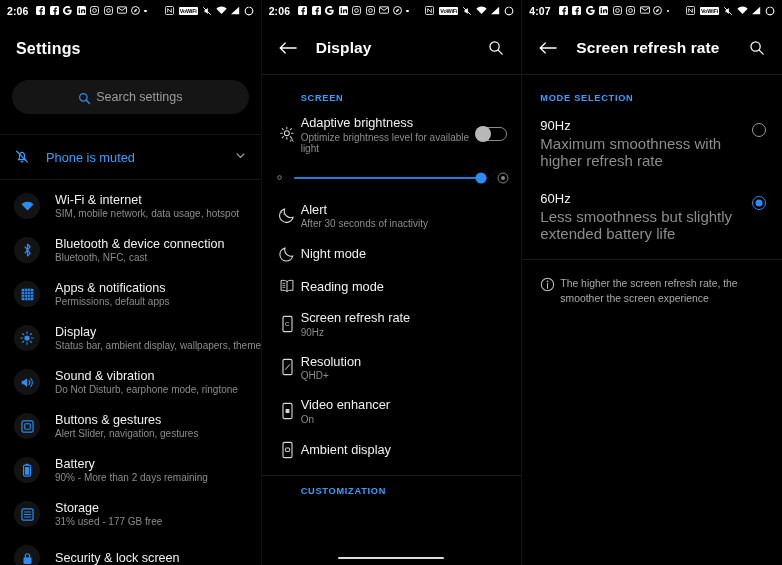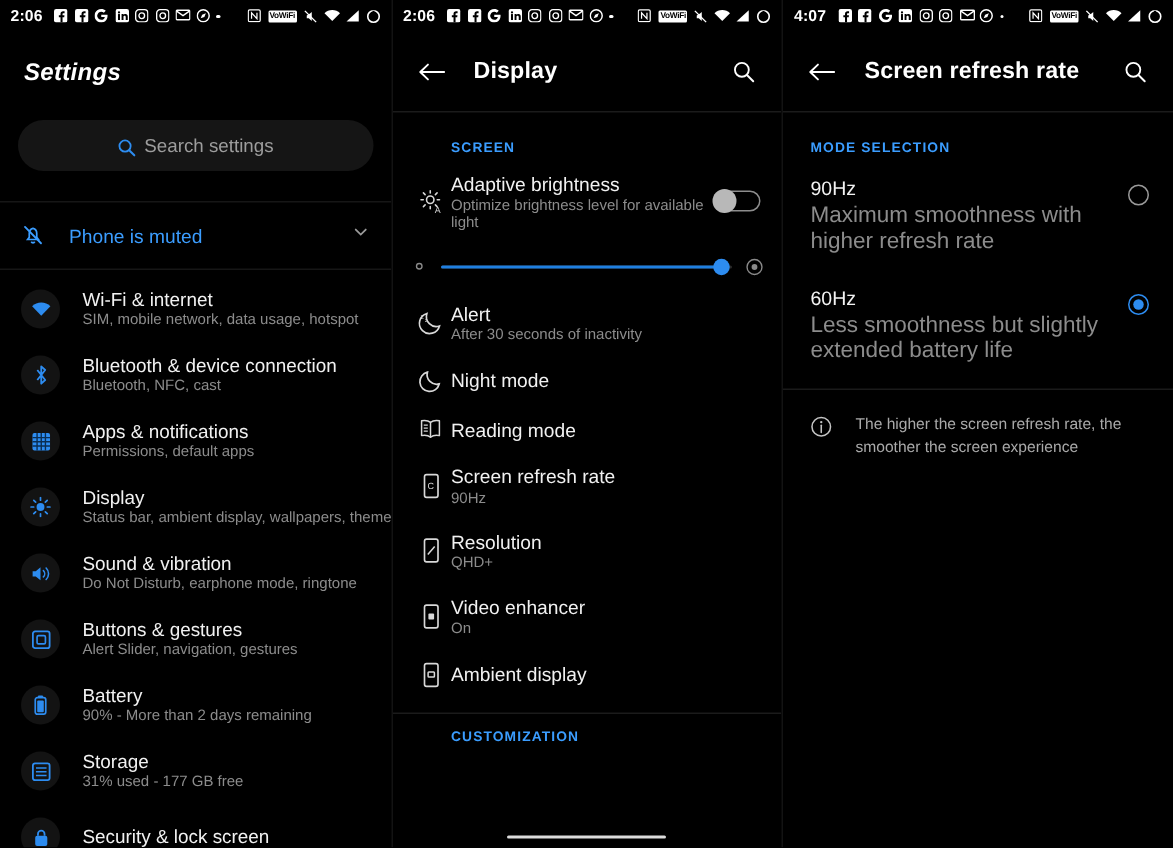--- a/index.html
+++ b/index.html
@@ -56,21 +56,21 @@
   .topbar .search-ic {
     margin-left: auto; width: 22px; height: 22px;
     display: flex; align-items: center; justify-content: center;
     cursor: pointer;
   }
   .divider { height: 1px; background: #1b1b1b; width: 100%; }
 
   
   .settings-title {
     color: #fff; font-size: 16px; font-weight: 700;
-    padding: 18px 0 0 16px; letter-spacing: .2px; font-style: italic;
+    padding: 18px 0 0 16px; letter-spacing: .2px;
   }
   .searchbar {
     margin: 22px 12px 0 12px;
     height: 34px; border-radius: 18px;
     background: #151515;
     display: flex; align-items: center; justify-content: center;
     gap: 8px; cursor: text;
   }
   .searchbar .ph { color: #9d9d9d; font-size: 12.5px; }
   .muted-row {
@@ -166,21 +166,21 @@
     border: 1.4px solid #9a9a9a; flex: none; margin-top: 5px;
     position: relative; cursor: pointer;
   }
   .radio.on { border-color: #2d8cf0; }
   .radio.on::after {
     content: ""; position: absolute;
     top: 50%; left: 50%; transform: translate(-50%, -50%);
     width: 7px; height: 7px; border-radius: 50%; background: #2d8cf0;
   }
   .info-row {
-    display: flex; align-items: flex-start; gap: 15px;
+    display: flex; align-items: flex-start; gap: 5px;
     padding: 16px 16px 0 18px;
   }
   .info-row .itxt { color: #a9a9a9; font-size: 10.4px; line-height: 1.45; }
   .hr-sep { height: 1px; background: #1a1a1a; margin-top: 6px; }
 </style>
 </head>
 <body>
 
 <div class="screens">
 

